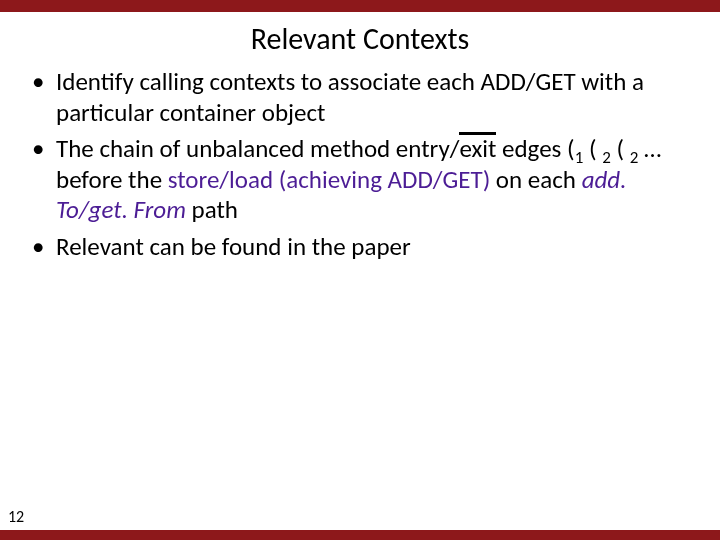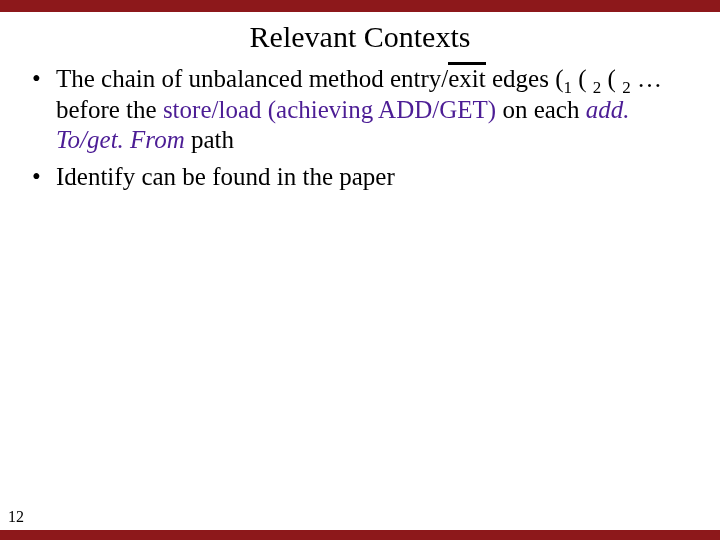--- a/index.html
+++ b/index.html
@@ -1,15 +1,15 @@
 <!DOCTYPE html>
 <html><head>
 <meta charset="utf-8">
 <style>
-  * { margin: 0; padding: 0; box-sizing: border-box; font-family: Liberation Serif, serif; }
+  * { margin: 0; padding: 0; box-sizing: border-box; }
   html, body { width: 720px; height: 540px; font-family: Calibri, "Segoe UI", Arial, sans-serif; background: #fff; }
   .slide {
     width: 720px;
     height: 540px;
     position: relative;
     background: #fff;
     overflow: hidden;
   }
   .top-bar {
     width: 100%;
@@ -81,27 +81,30 @@
 <body>
 
 <div class="slide">
   <div class="top-bar"></div>
 
   <h1 class="title">Relevant Contexts</h1>
 
   <div class="content">
     <ul class="bullets">
 
+      <li>
+        <span>Identify calling contexts to associate each ADD/GET with a particular container object</span>
+      </li>
 
       <li>
         <span>The chain of unbalanced method entry/</span><span class="overline-wrap"><span class="overline-bar"></span><span>exit</span></span><span> edges (</span><span class="sub">1</span><span> ( </span><span class="sub">2</span><span> ( </span><span class="sub">2</span><span> … before the </span><span class="hl">store/load (achieving ADD/GET)</span><span> on each </span><span class="hl ital">add. To/get. From</span><span> path</span>
       </li>
 
       <li>
-        <span>Identify can be found in the paper</span>
+        <span>Relevant can be found in the paper</span>
       </li>
 
     </ul>
   </div>
 
   <div class="page-num">12</div>
   <div class="bottom-bar"></div>
 </div>
 
 </body></html>

